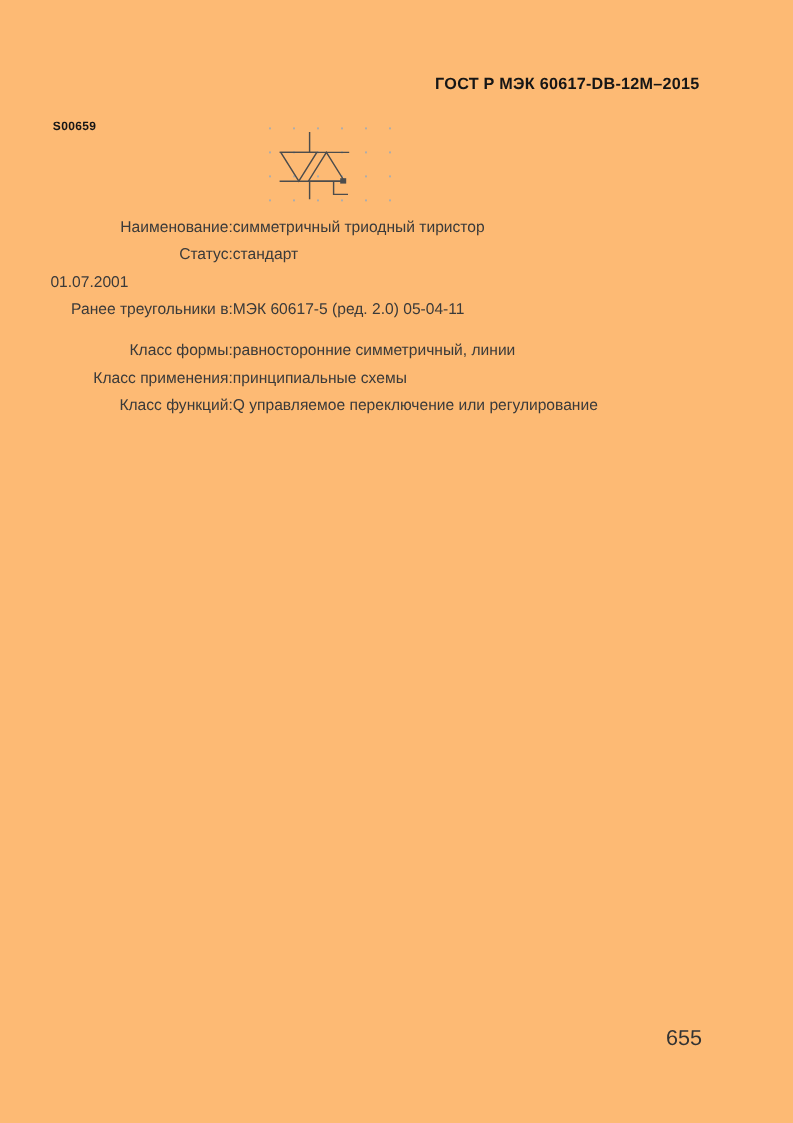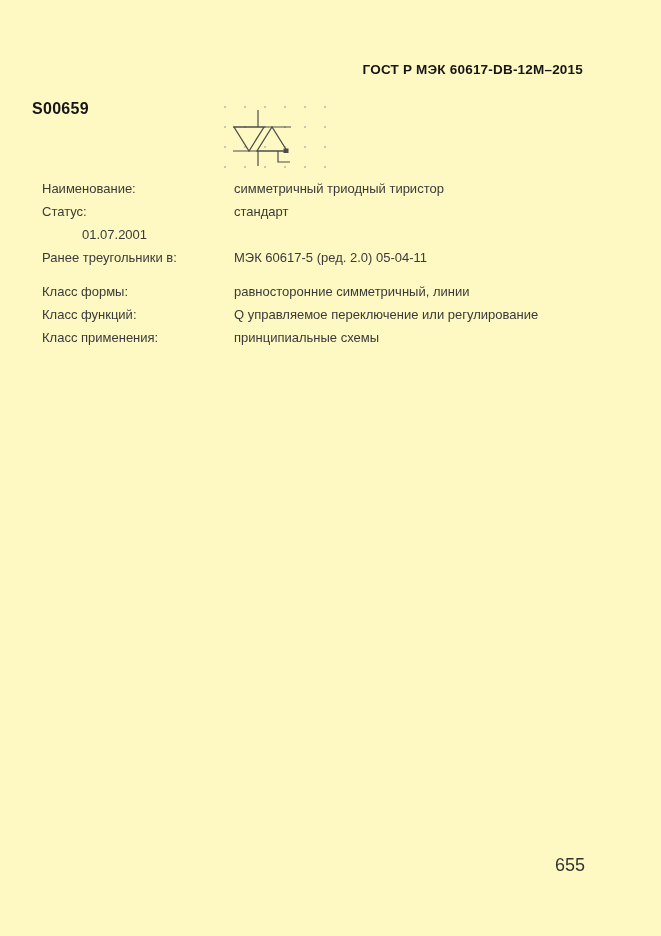--- a/index.html
+++ b/index.html
@@ -8,68 +8,67 @@
     width: 661px;
     height: 936px;
     position: relative;
     font-family: "Liberation Sans", sans-serif;
     color: #3a3a3a;
     overflow: hidden;
   }
   .page {
     position: absolute;
     inset: 0;
-    background: #fef9c3;
+    background: #fdba74;
   }
   .doc-header {
     position: absolute;
     top: 62px;
     right: 78px;
     font-size: 13.5px;
     font-weight: bold;
     color: #161616;
     letter-spacing: 0.2px;
     white-space: nowrap;
   }
   .symbol-id {
     position: absolute;
     top: 100px;
-    left: 32px;
-    font-size: 16px;
+    left: 44px;
+    font-size: 10px;
     font-weight: bold;
     color: #161616;
     letter-spacing: 0.3px;
   }
   .symbol-figure {
     position: absolute;
     top: 98px;
     left: 220px;
     width: 110px;
     height: 75px;
   }
   .fields {
     position: absolute;
     top: 177px;
     left: 42px;
     width: 545px;
     font-size: 13px;
     line-height: 23px;
     color: #3a3a3a;
   }
-  .field-group { width: 100%; }
+  .field-group { width: 100%; text-align: right; }
   .field-group.second { margin-top: 11px; }
   .field-row { display: flex; align-items: flex-start; }
   .field-label {
     flex: 0 0 152px;
     white-space: nowrap;
   }
   .field-value {
     flex: 0 1 auto;
     max-width: 352px;
-    margin-left: 40px;
   }
   .page-number {
     position: absolute;
     top: 855px;
     right: 76px;
     font-size: 18px;
     color: #333333;
   }
 </style>
 </head>
@@ -150,26 +149,26 @@
         <div class="field-value">МЭК 60617-5 (ред. 2.0) 05-04-11</div>
       </div>
     </div>
 
     <div class="field-group second">
       <div class="field-row">
         <div class="field-label">Класс формы:</div>
         <div class="field-value">равносторонние симметричный, линии</div>
       </div>
       <div class="field-row">
+        <div class="field-label">Класс применения:</div>
+        <div class="field-value">принципиальные схемы</div>
+      </div>
+      <div class="field-row">
         <div class="field-label">Класс функций:</div>
         <div class="field-value">Q управляемое переключение или регулирование</div>
-      </div>
-      <div class="field-row">
-        <div class="field-label">Класс применения:</div>
-        <div class="field-value">принципиальные схемы</div>
       </div>
     </div>
 
   </div>
 
   <div class="page-number">655</div>
 
 </div>
 
 </body></html>

